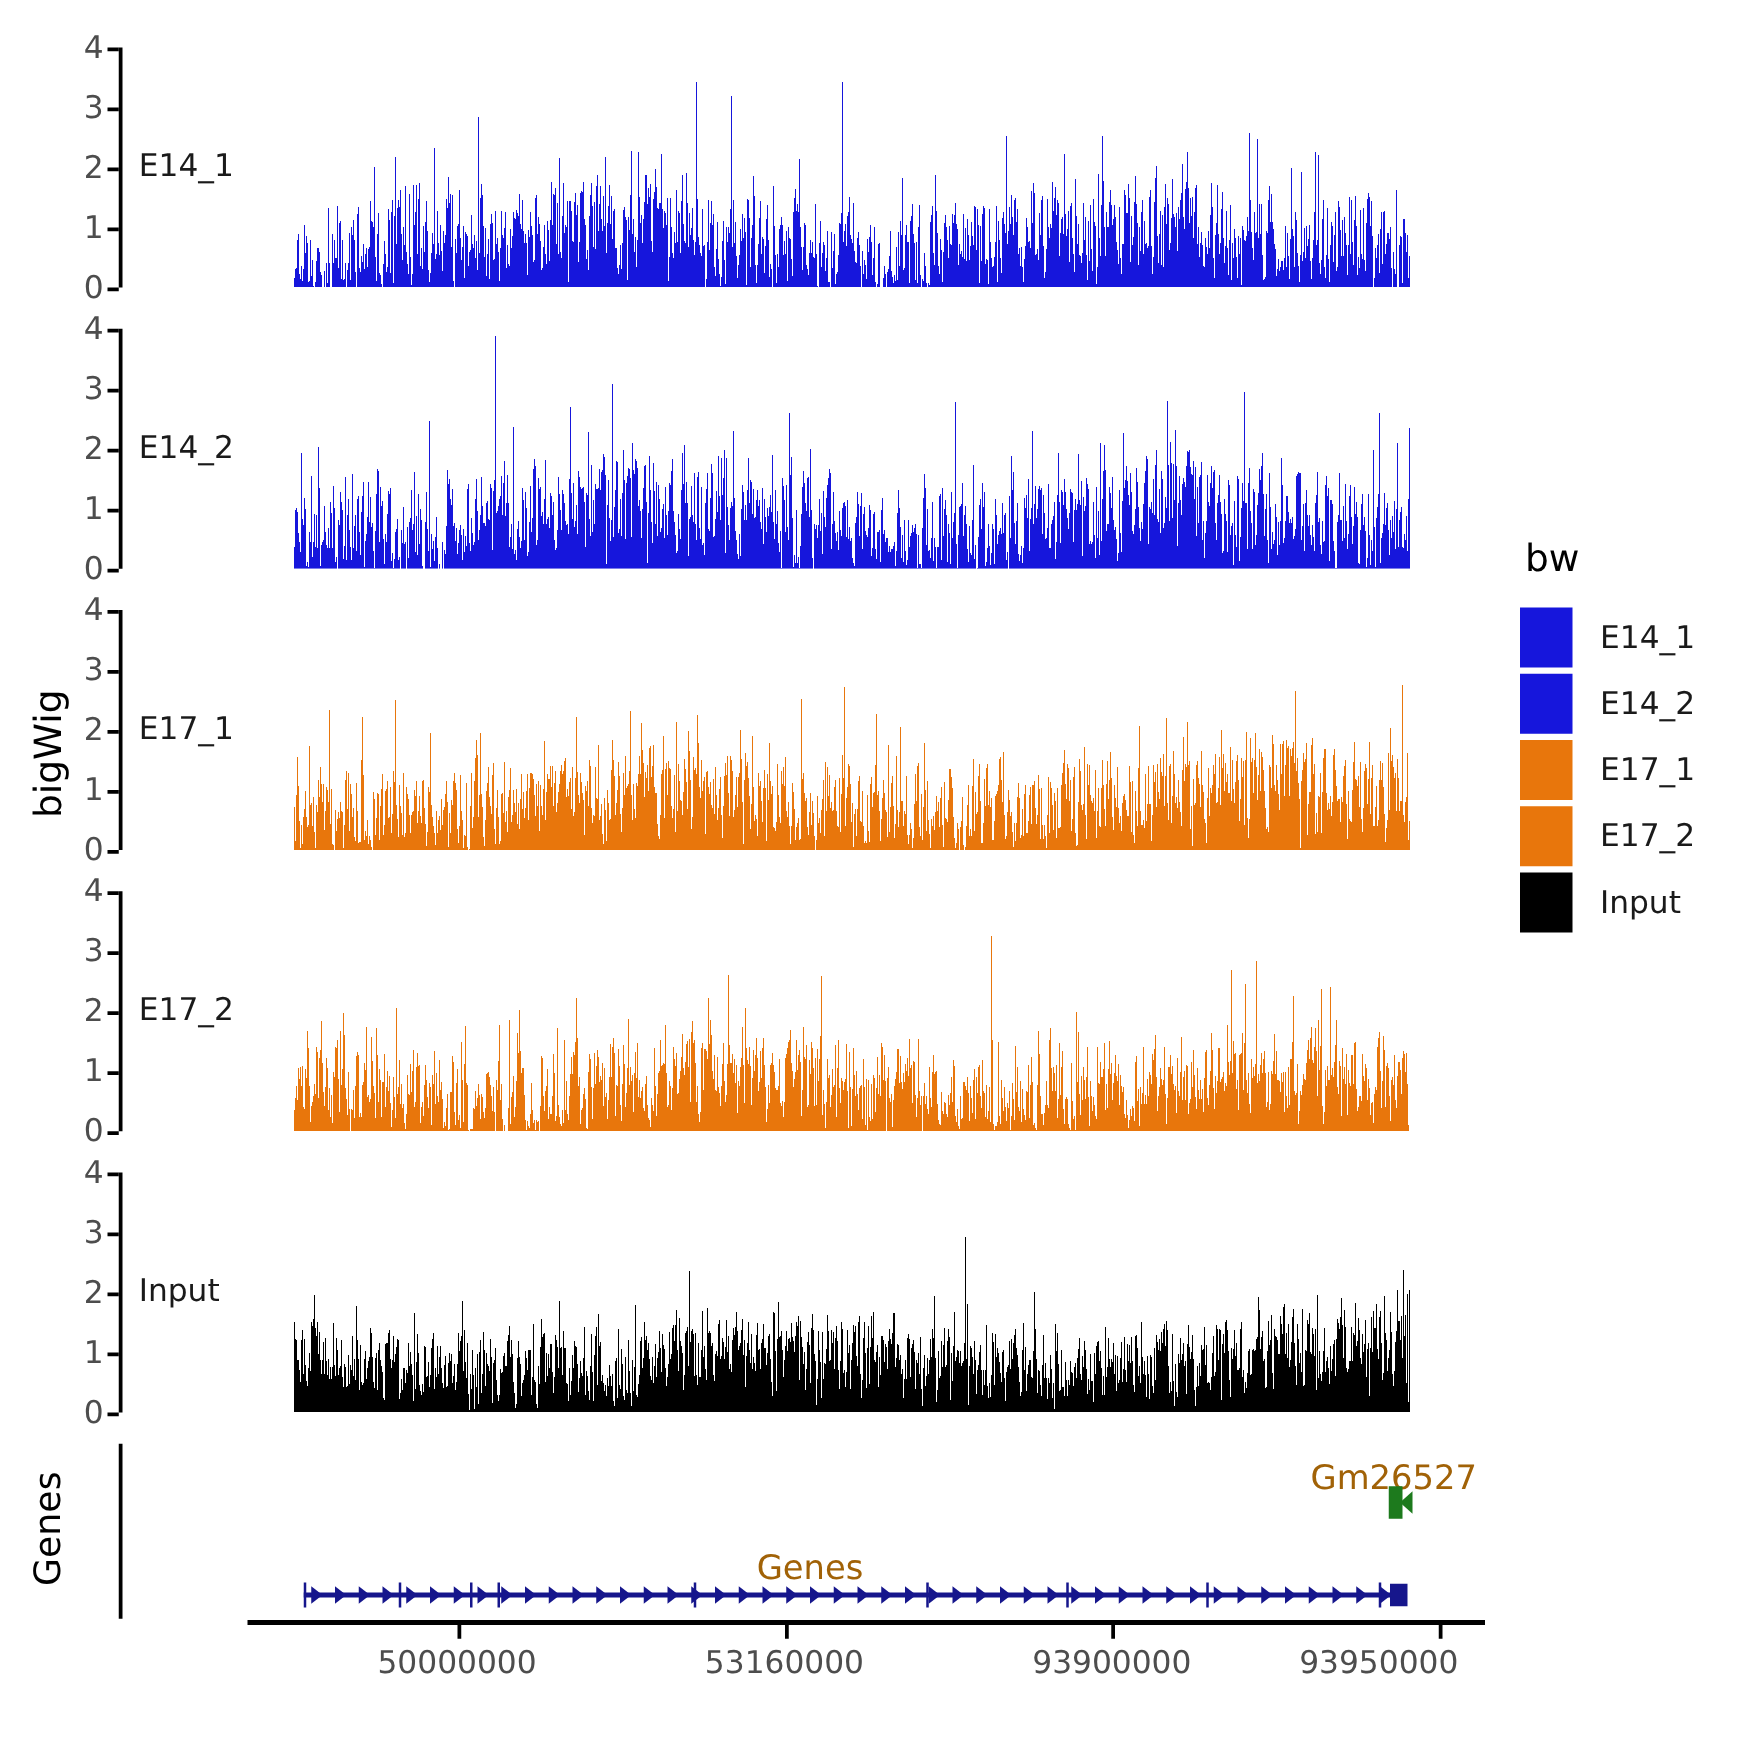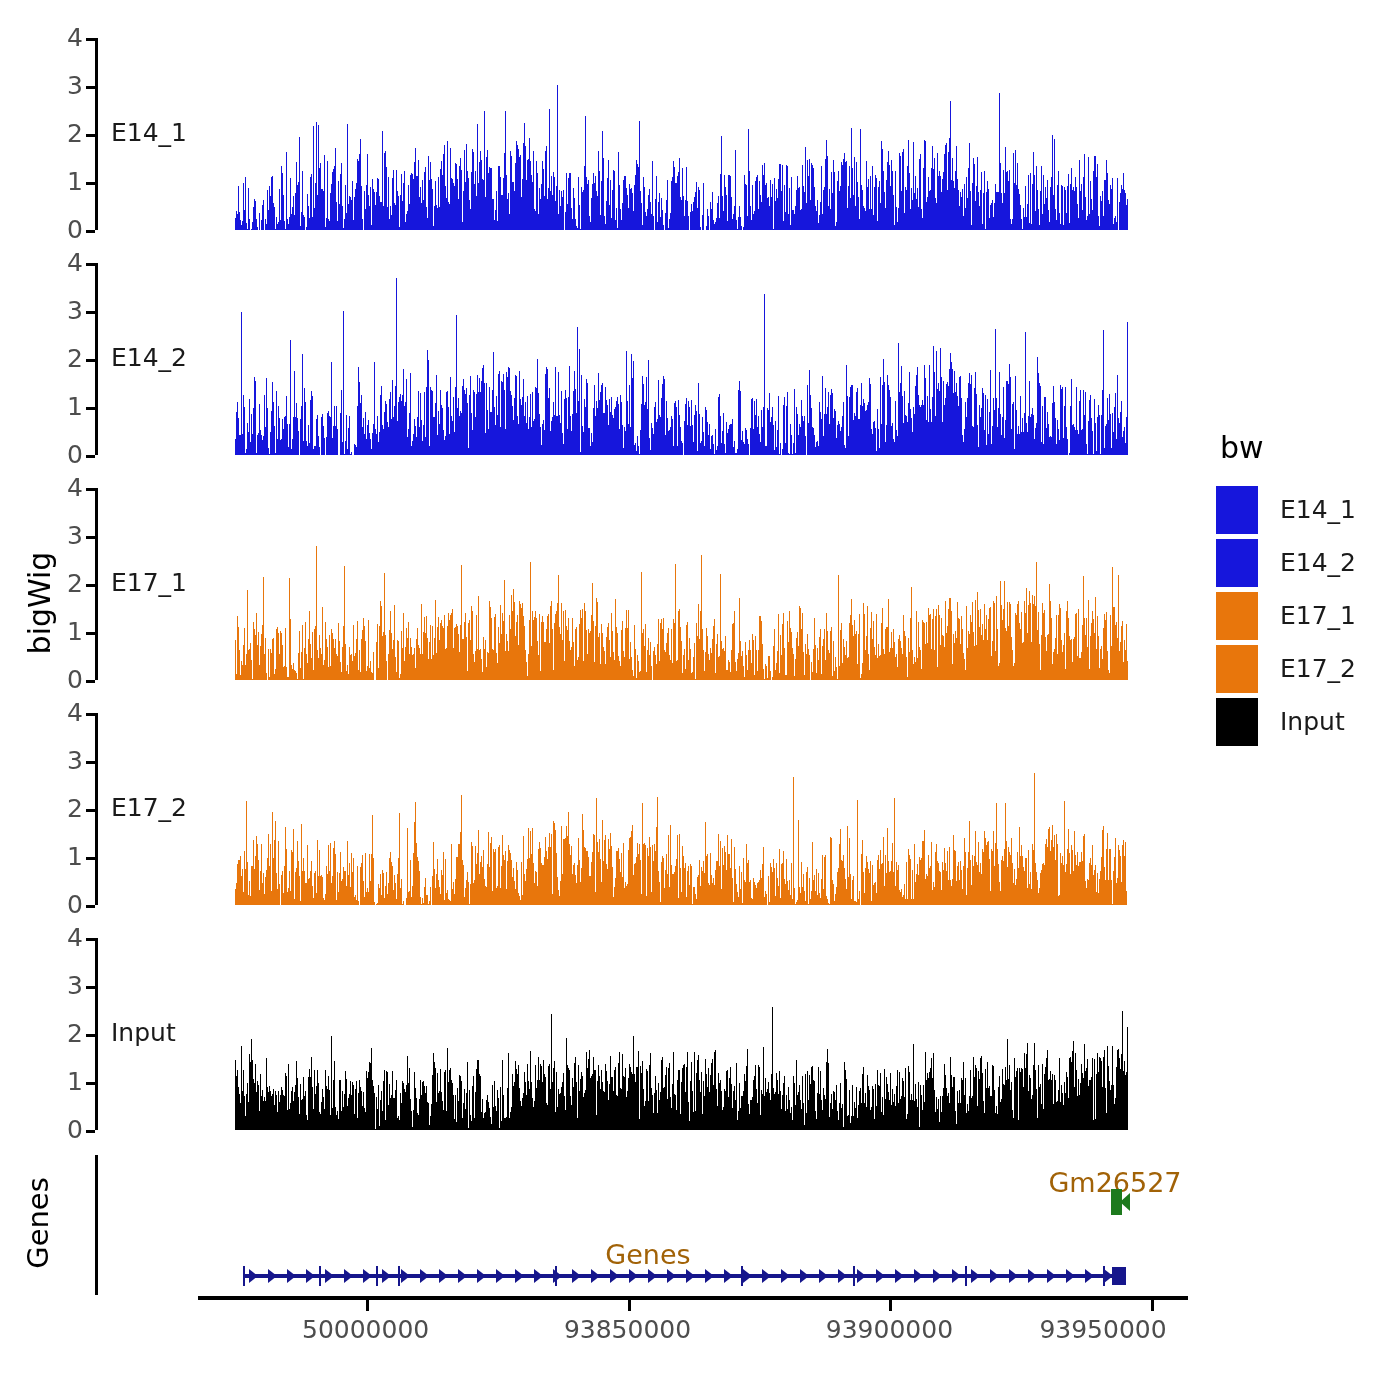--- a/index.html
+++ b/index.html
@@ -264,21 +264,21 @@
       </div>
 
     </div>
   </div>
 
   <div id="xaxis">
     <div class="xline"></div>
   <div class="xtick" style="left: 167.619px;"></div>
       <div class="xlabel" style="left: 167.619px;">50000000</div>
       <div class="xtick" style="left: 429.524px;"></div>
-      <div class="xlabel" style="left: 429.524px;">93850000</div>
+      <div class="xlabel" style="left: 429.524px;">53160000</div>
       <div class="xtick" style="left: 691.429px;"></div>
       <div class="xlabel" style="left: 691.429px;">93900000</div>
       <div class="xtick" style="left: 953.333px;"></div>
       <div class="xlabel" style="left: 905px;">93950000</div>
     </div>
 
   <div id="legend">
     <div id="legend-title">bw</div>
     <div id="legend-items">
         <div class="legend-row">

